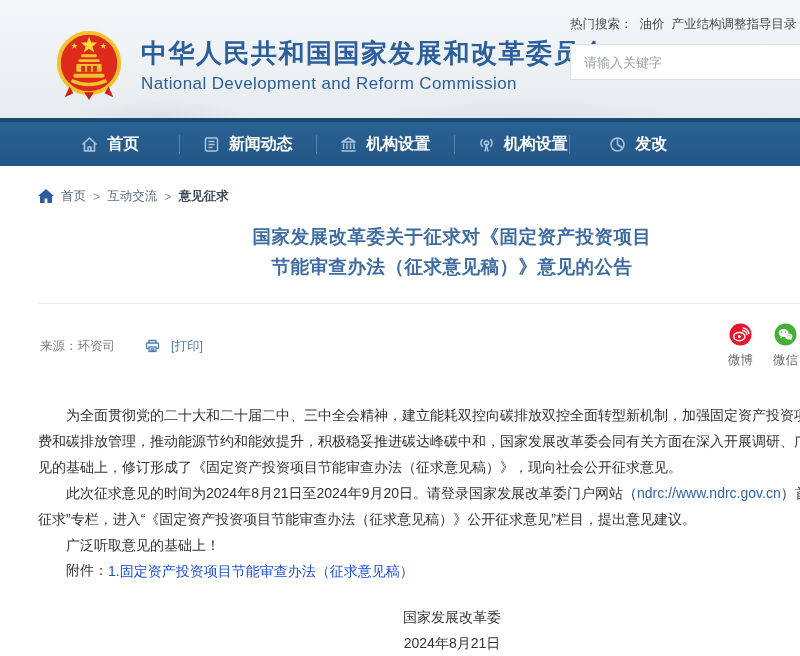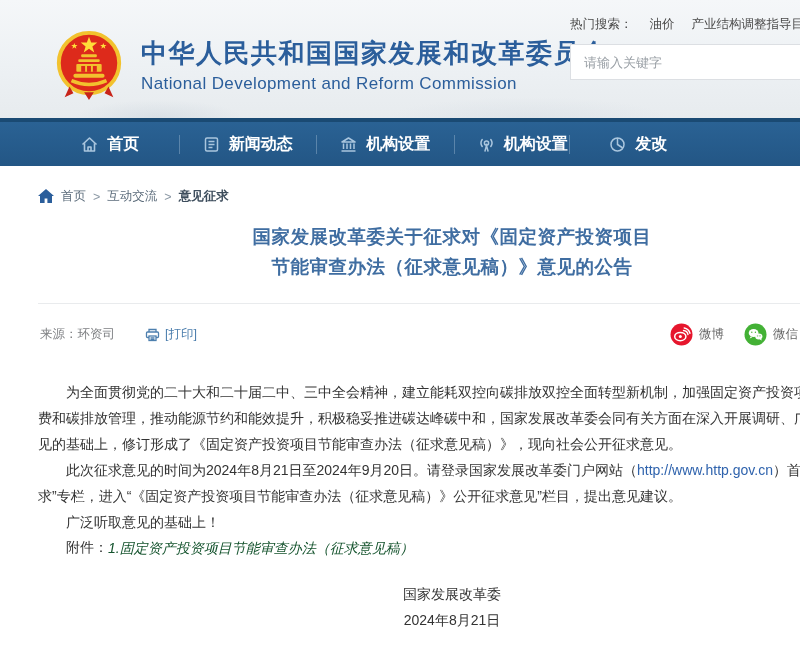--- a/index.html
+++ b/index.html
@@ -15,21 +15,21 @@
                radial-gradient(200px 30px at 60% 100%, rgba(200,210,220,.28), transparent 70%);
     pointer-events:none; }
   .brand { position:absolute; left:52px; top:28px; display:flex; align-items:center; }
   .emblem { width:74px; height:74px; flex:0 0 auto; }
   .brand-text { margin-left:15px; color:#2b5e9b; }
   .title-cn { font-size:26px; font-weight:bold; letter-spacing:1.5px; }
   .title-en { font-size:17px; letter-spacing:.4px; margin-top:3px; }
 
   .search-zone { position:absolute; left:570px; top:16px; width:320px; }
   .hot-search { font-size:12.5px; color:#4a4a4a; white-space:nowrap; }
-  .hot-search a { color:#4a4a4a; text-decoration:none; margin-left:17px; cursor:pointer; }
+  .hot-search a { color:#4a4a4a; text-decoration:none; margin-left:7px; cursor:pointer; }
   .search-input { margin-top:11px; width:310px; height:36px; border:1px solid #dcdfe3;
     background:#fff; padding:0 13px; font-size:13px; color:#333; outline:none; }
   .search-input::placeholder { color:#9aa0a6; }
 
   
   .main-nav { height:48px; width:880px; display:flex; padding-left:41px;
     border-top:4px solid #1a4a73;
     background:linear-gradient(180deg,#2a6294 0%,#235685 100%); }
   .nav-item { width:137.5px; display:flex; align-items:center; justify-content:center;
     gap:8px; color:#fff; font-size:16px; font-weight:bold; position:relative; cursor:pointer; }
@@ -46,33 +46,33 @@
   .breadcrumb a { color:#5d6d7c; text-decoration:none; cursor:pointer; }
   .breadcrumb .sep { color:#8b98a4; }
   .breadcrumb .current { font-weight:bold; color:#3d4d5c;text-align:right; }
 
   .article-title { text-align:center; color:#3f6da1; font-size:18.5px; font-weight:bold;
     line-height:30px; margin-top:17px; letter-spacing:.5px; }
 
   .meta-row { border-top:1px solid #e9ebed; margin-top:21px; padding:19px 0 18px 2px;
     display:flex; align-items:center; font-size:12.5px; color:#7d7f82; }
   .meta-item { margin-right:30px; }
-  .print-btn { display:flex; align-items:center; gap:5px; color:#4d7fae; cursor:pointer; }
+  .print-btn { display:flex; align-items:center; gap:11px; color:#4d7fae; cursor:pointer; }
   .print-btn svg { width:15px; height:14px; }
   .share-group { margin-left:auto; margin-right:68px; display:flex; align-items:center; gap:20px; }
-  .share-btn { display:flex; align-items:center; gap:6px; color:#666; cursor:pointer; }
+  .share-btn { display:flex; align-items:center; gap:6px; color:#666; cursor:pointer;flex-direction:column; }
   .share-btn svg { width:23px; height:23px; }
 
   .article-body { margin-top:15px; }
   .body-p { font-size:14px; line-height:26px; color:#333; text-indent:2em; }
   .inline-link { color:#2f63ad; cursor:pointer; }
 
   .attachments { display:flex; font-size:14px; line-height:26px; color:#333; padding-left:2em; }
   .att-label { color:#333; white-space:nowrap;font-family:Liberation Serif, serif; }
-  .att-list a { display:block; color:#14532d; text-decoration:none; cursor:pointer;font-style:italic; }
+  .att-list a { display:block; color:#1d4ed8; text-decoration:none; cursor:pointer; }
 
   .sign-block { margin-top:20px; text-align:center; font-size:14px; color:#333; }
   .sign-line { line-height:26px; }
 </style>
 </head>
 <body>
 
 <div class="page">
 
   <header class="site-header">
@@ -204,21 +204,21 @@
             <circle cx="13.6" cy="12.9" r=".55" fill="#fff" stroke="#43b135" stroke-width=".4"></circle>
               <circle cx="16" cy="12.9" r=".55" fill="#fff" stroke="#43b135" stroke-width=".4"></circle>
           </svg>
           <span>微信</span>
         </span>
       </span>
     </div>
 
     <div class="article-body">
         <p class="body-p"><span>为全面贯彻党的二十大和二十届二中、三中全会精神，建立能耗双控向碳排放双控全面转型新机制，加强固定资产投资项目能源消费和碳排放管理，推动能源节约和能效提升，积极稳妥推进碳达峰碳中和，国家发展改革委会同有关方面在深入开展调研、广泛听取意见的基础上，修订形成了《固定资产投资项目节能审查办法（征求意见稿）》，现向社会公开征求意见。</span></p>
-        <p class="body-p"><span>此次征求意见的时间为2024年8月21日至2024年9月20日。请登录国家发展改革委门户网站（</span><span class="inline-link">http://www.http.gov.cn</span><span>）首页“意见征求”专栏，进入“《固定资产投资项目节能审查办法（征求意见稿）》公开征求意见”栏目，提出意见建议。</span></p>
+        <p class="body-p"><span>此次征求意见的时间为2024年8月21日至2024年9月20日。请登录国家发展改革委门户网站（</span><span class="inline-link">ndrc://www.ndrc.gov.cn</span><span>）首页“意见征求”专栏，进入“《固定资产投资项目节能审查办法（征求意见稿）》公开征求意见”栏目，提出意见建议。</span></p>
         <p class="body-p"><span>广泛听取意见的基础上！</span></p>
       </div>
 
     <div class="attachments">
       <span class="att-label">附件：</span>
       <span class="att-list">
         <a>1.固定资产投资项目节能审查办法（征求意见稿）</a>
       </span>
     </div>
 

